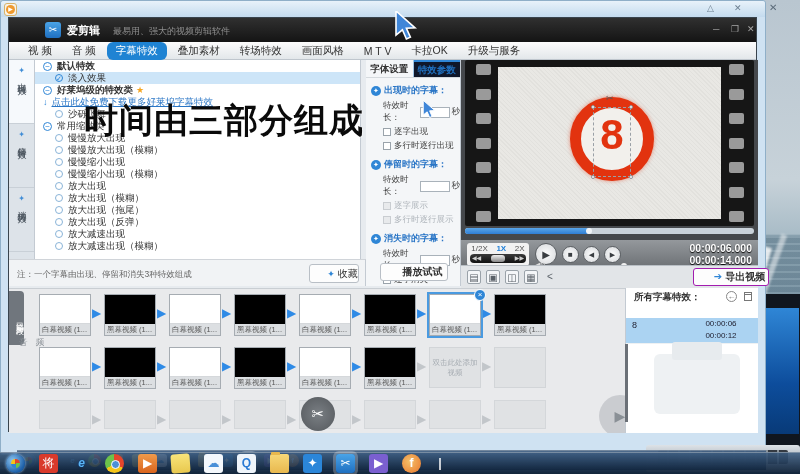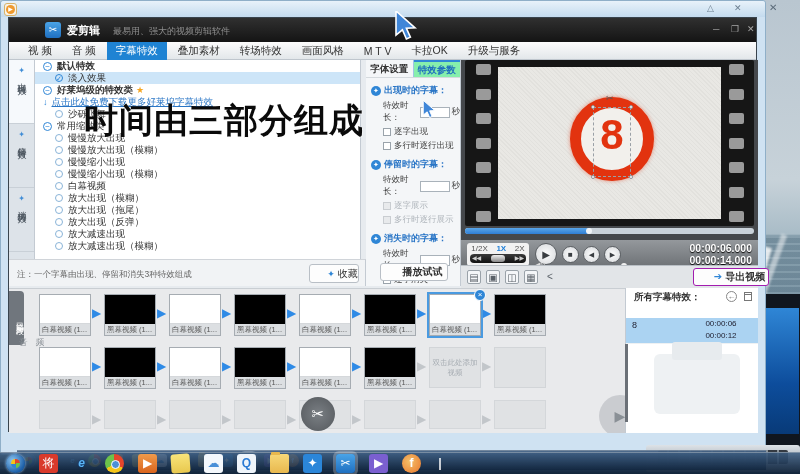--- a/index.html
+++ b/index.html
@@ -25,21 +25,21 @@
   
   .appwin{position:absolute;left:8px;top:17px;width:749px;height:415px;background:#e7ebef;border:1px solid #39444d;z-index:3;}
   .titlebar{position:absolute;left:0;top:0;width:100%;height:24px;background:linear-gradient(#303030,#141414);}
   .app-ico{position:absolute;left:36px;top:4px;width:16px;height:16px;background:linear-gradient(#4aa4e8,#1f6fc0);border-radius:3px;color:#fff;font-size:10px;line-height:16px;text-align:center;}
   .app-title{position:absolute;left:58px;top:5px;color:#fff;font-size:11px;font-weight:bold;}
   .app-tagline{position:absolute;left:104px;top:7px;color:#8e8e8e;font-size:9px;}
   .winbtn{position:absolute;top:6px;color:#a8a8a8;font-size:9px;}
   .w-min{left:704px;} .w-res{left:722px;} .w-x{left:738px;}
   .menubar{position:absolute;left:0;top:24px;width:100%;height:18px;background:linear-gradient(#fcfcfc,#e3e7ea);border-bottom:1px solid #bfc6cd;display:flex;align-items:center;padding-left:10px;}
   .mtab{font-size:10.5px;color:#333;padding:2px 9px;margin-right:2px;white-space:nowrap;}
-  .mtab.active{background:#1f83d3;color:#fff;border-radius:0;}
+  .mtab.active{background:#1f83d3;color:#fff;border-radius:6px;}
   
   .side-tabs{position:absolute;left:0;top:42px;width:26px;height:199px;background:#dde3e9;border-right:1px solid #c3cad2;}
   .stab{width:100%;height:64px;border-bottom:1px solid #c9d0d7;display:flex;flex-direction:column;align-items:center;padding-top:6px;}
   .stab.active{background:#f6f9fc;}
   .stab .sico{color:#3f8cd6;font-size:8px;height:10px;}
   .stab .slab{writing-mode:vertical-rl;text-orientation:upright;font-size:9px;color:#4a545e;letter-spacing:1px;}
   
   .fx-list{position:absolute;left:26px;top:42px;width:326px;height:199px;background:#fff;border-right:1px solid #c3cad2;overflow:hidden;}
   .fxrow{height:12px;display:flex;align-items:center;font-size:9.5px;color:#333;padding-left:8px;white-space:nowrap;}
   .fxrow.sel{background:#cde5f8;}
@@ -53,21 +53,21 @@
   
   .note-bar{position:absolute;left:0;top:241px;width:357px;height:27px;background:#f1f3f5;border-top:1px solid #d0d4d9;border-right:1px solid #c3cad2;}
   .note-txt{position:absolute;left:8px;top:9px;font-size:8.5px;color:#666;}
   .btn{position:absolute;background:#fdfdfd;border:1px solid #b9bfc6;border-radius:3px;font-size:10px;color:#333;text-align:center;padding-left:17px;}
   .fav-btn{left:300px;top:4px;width:50px;height:19px;line-height:17px;}
   .fav-ico{color:#2f86d6;font-size:9px;margin-right:3px;}
   
   .params{position:absolute;left:357px;top:42px;width:95px;height:226px;background:#f4f6f8;border-right:1px solid #c3cad2;}
   .p-tabs{display:flex;height:18px;border-bottom:1px solid #d5dade;}
   .ptab{flex:1;font-size:9.5px;color:#333;text-align:center;line-height:18px;font-weight:bold;border-right:1px solid #9fc4e4;}
-  .ptab.active{background:#86efac;color:#1f6fbe;border-top:2px solid #2f86d6;line-height:15px;border-right:none;}
+  .ptab.active{background:#0f172a;color:#1f6fbe;border-top:2px solid #2f86d6;line-height:15px;border-right:none;}
   .psec{margin:6px 0 0 5px;}
   .psec .hd{display:flex;align-items:center;font-size:9px;color:#2a76c6;font-weight:bold;}
   .gear{display:inline-block;width:10px;height:10px;background:#2f86d6;border-radius:50%;color:#fff;font-size:7px;line-height:10px;text-align:center;margin-right:3px;}
   .durrow{display:flex;align-items:center;font-size:8.5px;color:#444;margin:3px 0 0 12px;}
   .dur{width:26px;height:11px;font-size:8px;border:1px solid #a9b2ba;margin:0 2px;text-align:right;padding:0 14px;background:#fff;}
   .ckrow{display:flex;align-items:center;font-size:8.5px;color:#444;margin:2px 0 0 12px;}
   .cb{display:inline-block;width:8px;height:8px;border:1px solid #9aa3ab;background:#fff;margin-right:3px;}
   .ckrow.dis{color:#b0b6bc;} .ckrow.dis .cb{background:#e8eaec;border-color:#c9cdd1;}
   .try-btn{left:14px;top:203px;width:68px;height:18px;line-height:16px;font-weight:bold;}
   
@@ -270,21 +270,21 @@
         <div class="fxrow item">
           <span class="r-ico"></span>
           <span>慢慢缩小出现</span>
         </div>
         <div class="fxrow item">
           <span class="r-ico"></span>
           <span>慢慢缩小出现（模糊）</span>
         </div>
         <div class="fxrow item">
           <span class="r-ico"></span>
-          <span>白幕视频</span>
+          <span>放大出现</span>
         </div>
         <div class="fxrow item">
           <span class="r-ico"></span>
           <span>放大出现（模糊）</span>
         </div>
         <div class="fxrow item">
           <span class="r-ico"></span>
           <span>放大出现（拖尾）</span>
         </div>
         <div class="fxrow item">

